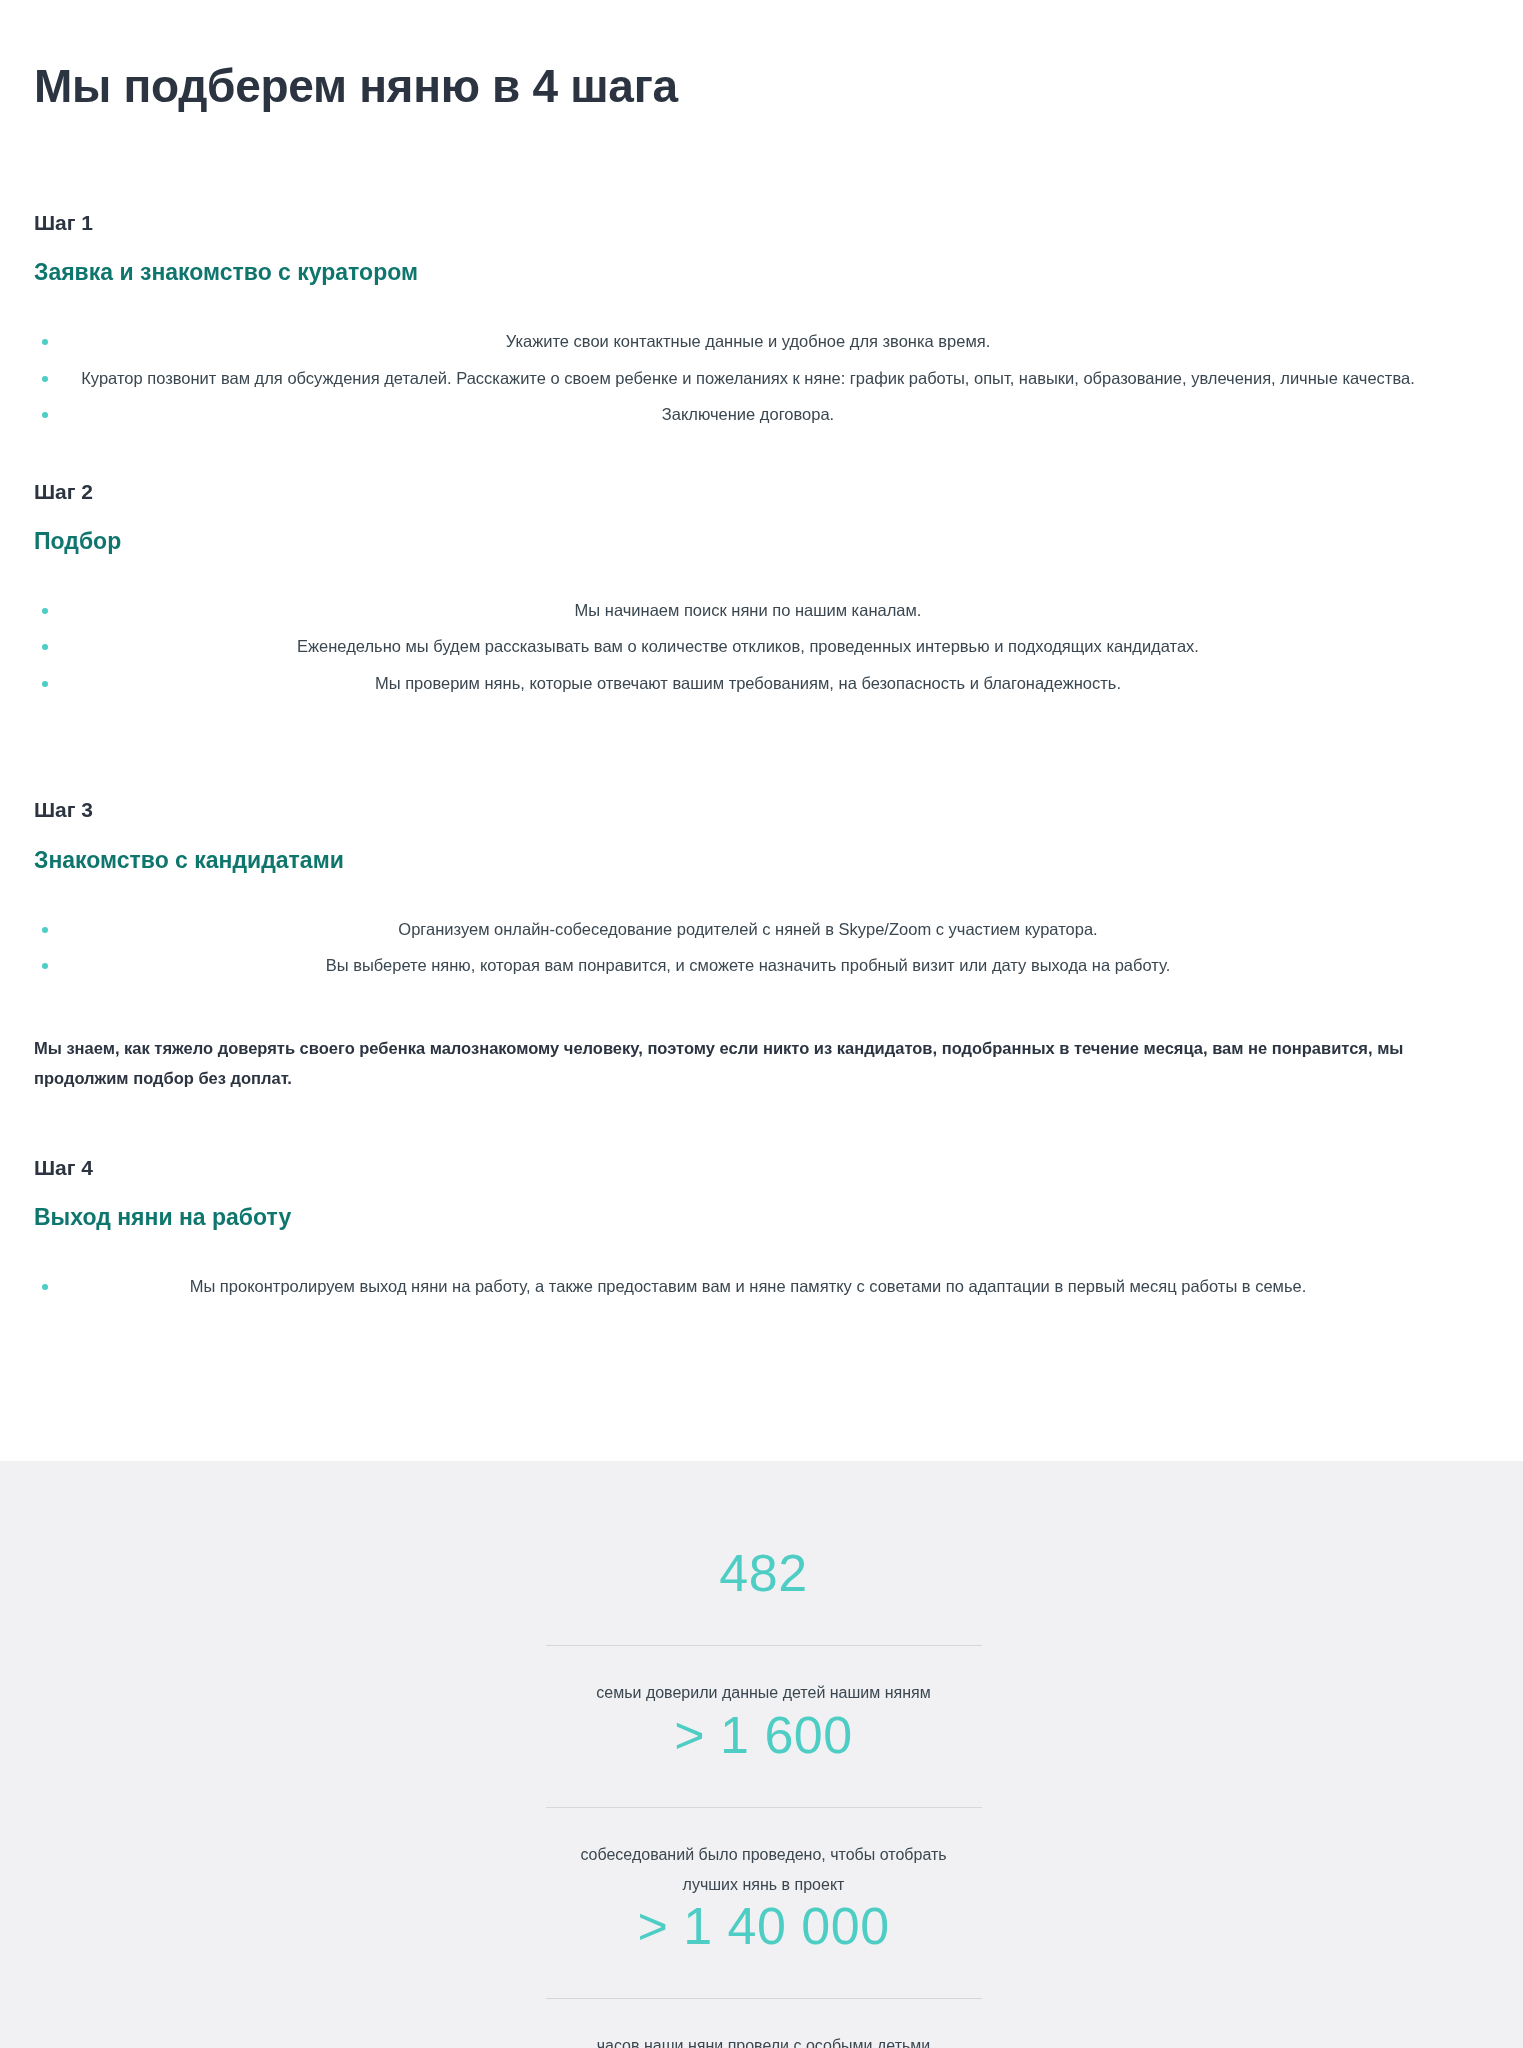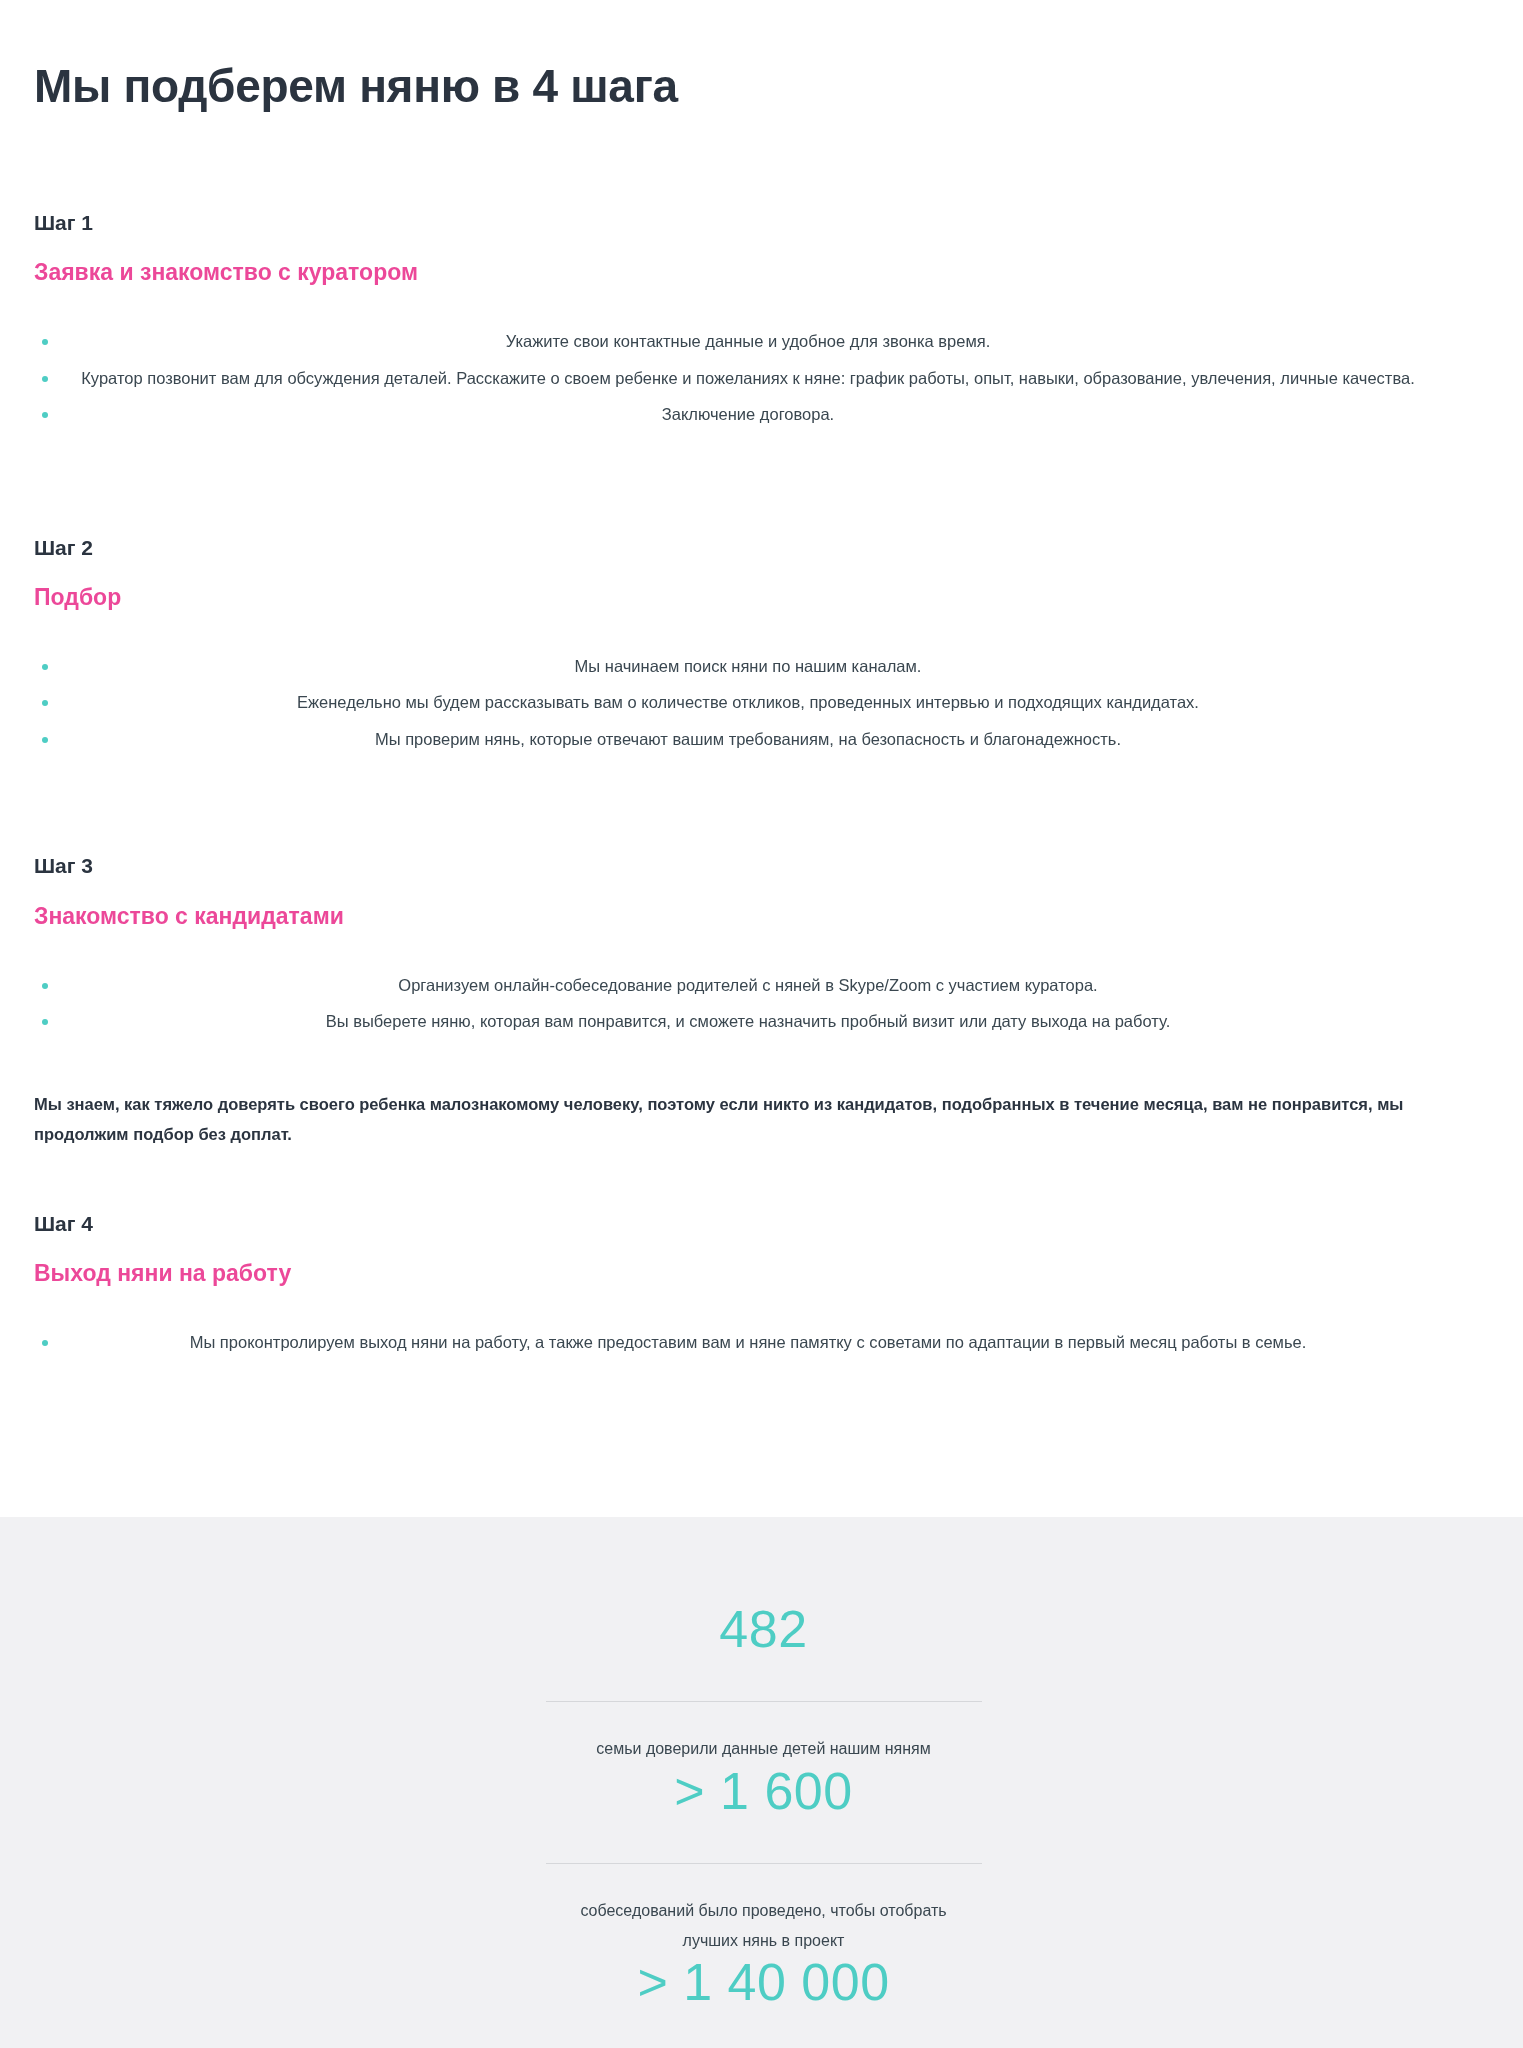--- a/index.html
+++ b/index.html
@@ -49,21 +49,21 @@
     font-size: 21px;
     font-weight: 700;
     color: #2b3440;
     line-height: 1.3;
     margin: 0 0 22px 0;
   }
 
   .step-heading {
     font-size: 23px;
     font-weight: 700;
-    color: #ec4899;
+    color: #0f766e;
     line-height: 1.3;
     margin: 0 0 38px 0;
   }
 
   ul.bullets {
     list-style: none;
     margin: 0;
     padding: 0;
   }
 
@@ -91,21 +91,21 @@
 
   .note {
     font-size: 16.5px;
     font-weight: 700;
     line-height: 1.85;
     color: #2b3440;
     max-width: 1420px;
     margin: 52px 0 0 0;
   }
 
-  .step-gap-1 { margin-bottom: 104px; }
+  .step-gap-1 { margin-bottom: 48px; }
   .step-gap-2 { margin-bottom: 98px; }
   .step-gap-3 { margin-bottom: 60px; }
 
   
   .stats {
     background: #f1f1f3;
     margin-top: 84px;
     padding: 86px 34px 96px 38px;
     display: flex;
     width: 100%;

